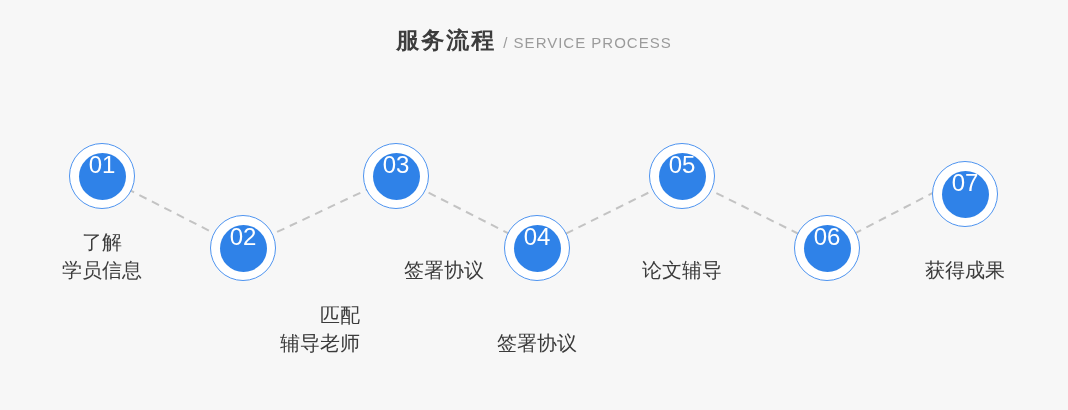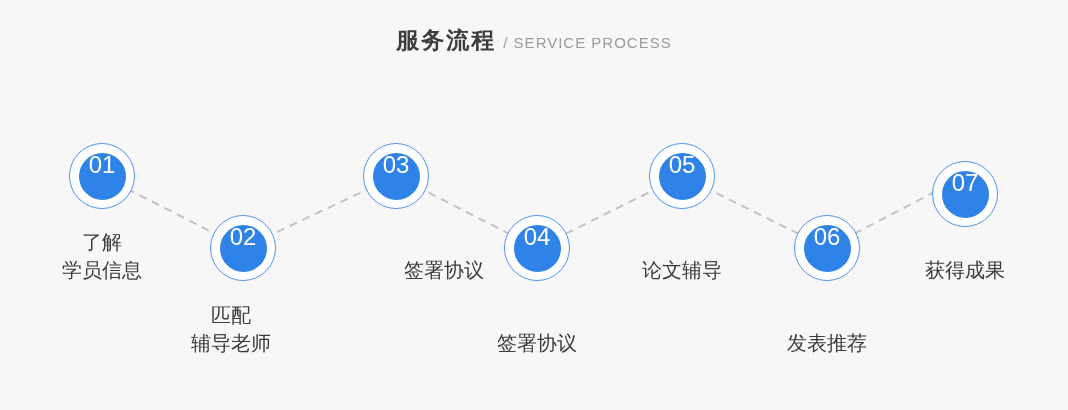--- a/index.html
+++ b/index.html
@@ -103,21 +103,21 @@
       </div>
       <div class="step-label" style="left: 2px; bottom: 126px; margin-top: 21px;">
         <span>了解</span>
         <span>学员信息</span>
       </div>
       <div class="step-circle" style="left: 210px; top: 215px;">
         <div class="step-inner">
           <span class="step-num">02</span>
         </div>
       </div>
-      <div class="step-label" style="left: 131px; bottom: 53px;">
+      <div class="step-label" style="left: 160px; bottom: 53px; text-align: right;">
         <span>匹配</span>
         <span>辅导老师</span>
       </div>
       <div class="step-circle" style="left: 363px; top: 143px;">
         <div class="step-inner">
           <span class="step-num">03</span>
         </div>
       </div>
       <div class="step-label" style="left: 284px; bottom: 126px; text-align: right;">
         <span>签署协议</span>
@@ -137,21 +137,20 @@
       </div>
       <div class="step-label" style="left: 582px; bottom: 126px;">
         <span>论文辅导</span>
       </div>
       <div class="step-circle" style="left: 794px; top: 215px;">
         <div class="step-inner">
           <span class="step-num">06</span>
         </div>
       </div>
       <div class="step-label" style="left: 727px; bottom: 53px;">
-        <span>发表推荐</span>
       </div>
       <div class="step-circle" style="left: 932px; top: 161px;">
         <div class="step-inner">
           <span class="step-num">07</span>
         </div>
       </div>
       <div class="step-label" style="left: 865px; bottom: 126px;">
         <span>获得成果</span>
       </div>
     </div>

